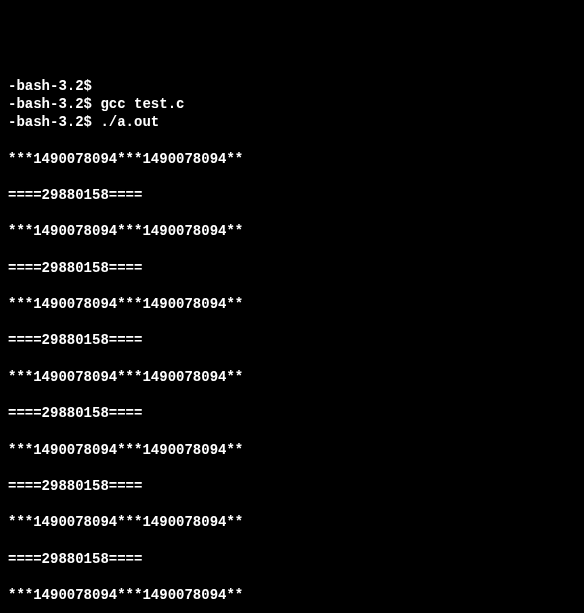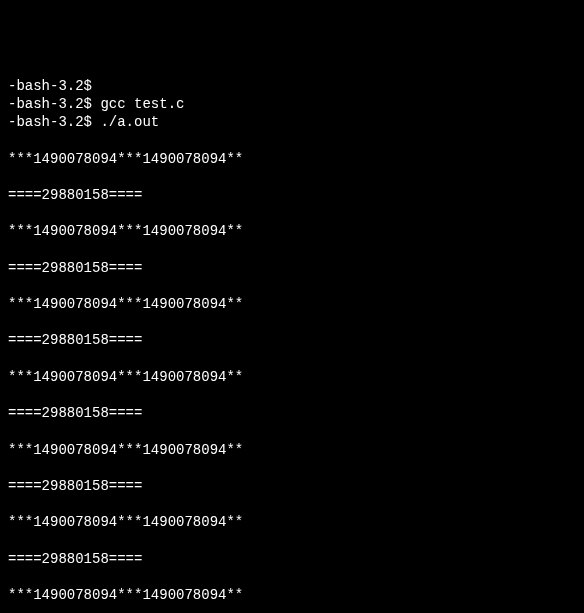--- a/index.html
+++ b/index.html
@@ -14,20 +14,21 @@
       font-size: 14px;
       line-height: 1.3;
       padding: 4px 8px;
       width: 584px;
       height: 613px;
       overflow: hidden;
       white-space: pre;
     }
     .terminal-line {
       display: block;
+      font-weight: bold;
     }
   </style>
 </head>
 <body>
 
 
 
 <div id="terminal-container"><span class="terminal-line">-bash-3.2$</span><span class="terminal-line">-bash-3.2$ gcc test.c</span><span class="terminal-line">-bash-3.2$ ./a.out</span><span class="terminal-line">&nbsp;</span><span class="terminal-line">***1490078094***1490078094**</span><span class="terminal-line">&nbsp;</span><span class="terminal-line">====29880158====</span><span class="terminal-line">&nbsp;</span><span class="terminal-line">***1490078094***1490078094**</span><span class="terminal-line">&nbsp;</span><span class="terminal-line">====29880158====</span><span class="terminal-line">&nbsp;</span><span class="terminal-line">***1490078094***1490078094**</span><span class="terminal-line">&nbsp;</span><span class="terminal-line">====29880158====</span><span class="terminal-line">&nbsp;</span><span class="terminal-line">***1490078094***1490078094**</span><span class="terminal-line">&nbsp;</span><span class="terminal-line">====29880158====</span><span class="terminal-line">&nbsp;</span><span class="terminal-line">***1490078094***1490078094**</span><span class="terminal-line">&nbsp;</span><span class="terminal-line">====29880158====</span><span class="terminal-line">&nbsp;</span><span class="terminal-line">***1490078094***1490078094**</span><span class="terminal-line">&nbsp;</span><span class="terminal-line">====29880158====</span><span class="terminal-line">&nbsp;</span><span class="terminal-line">***1490078094***1490078094**</span><span class="terminal-line">&nbsp;</span></div>
 
 

